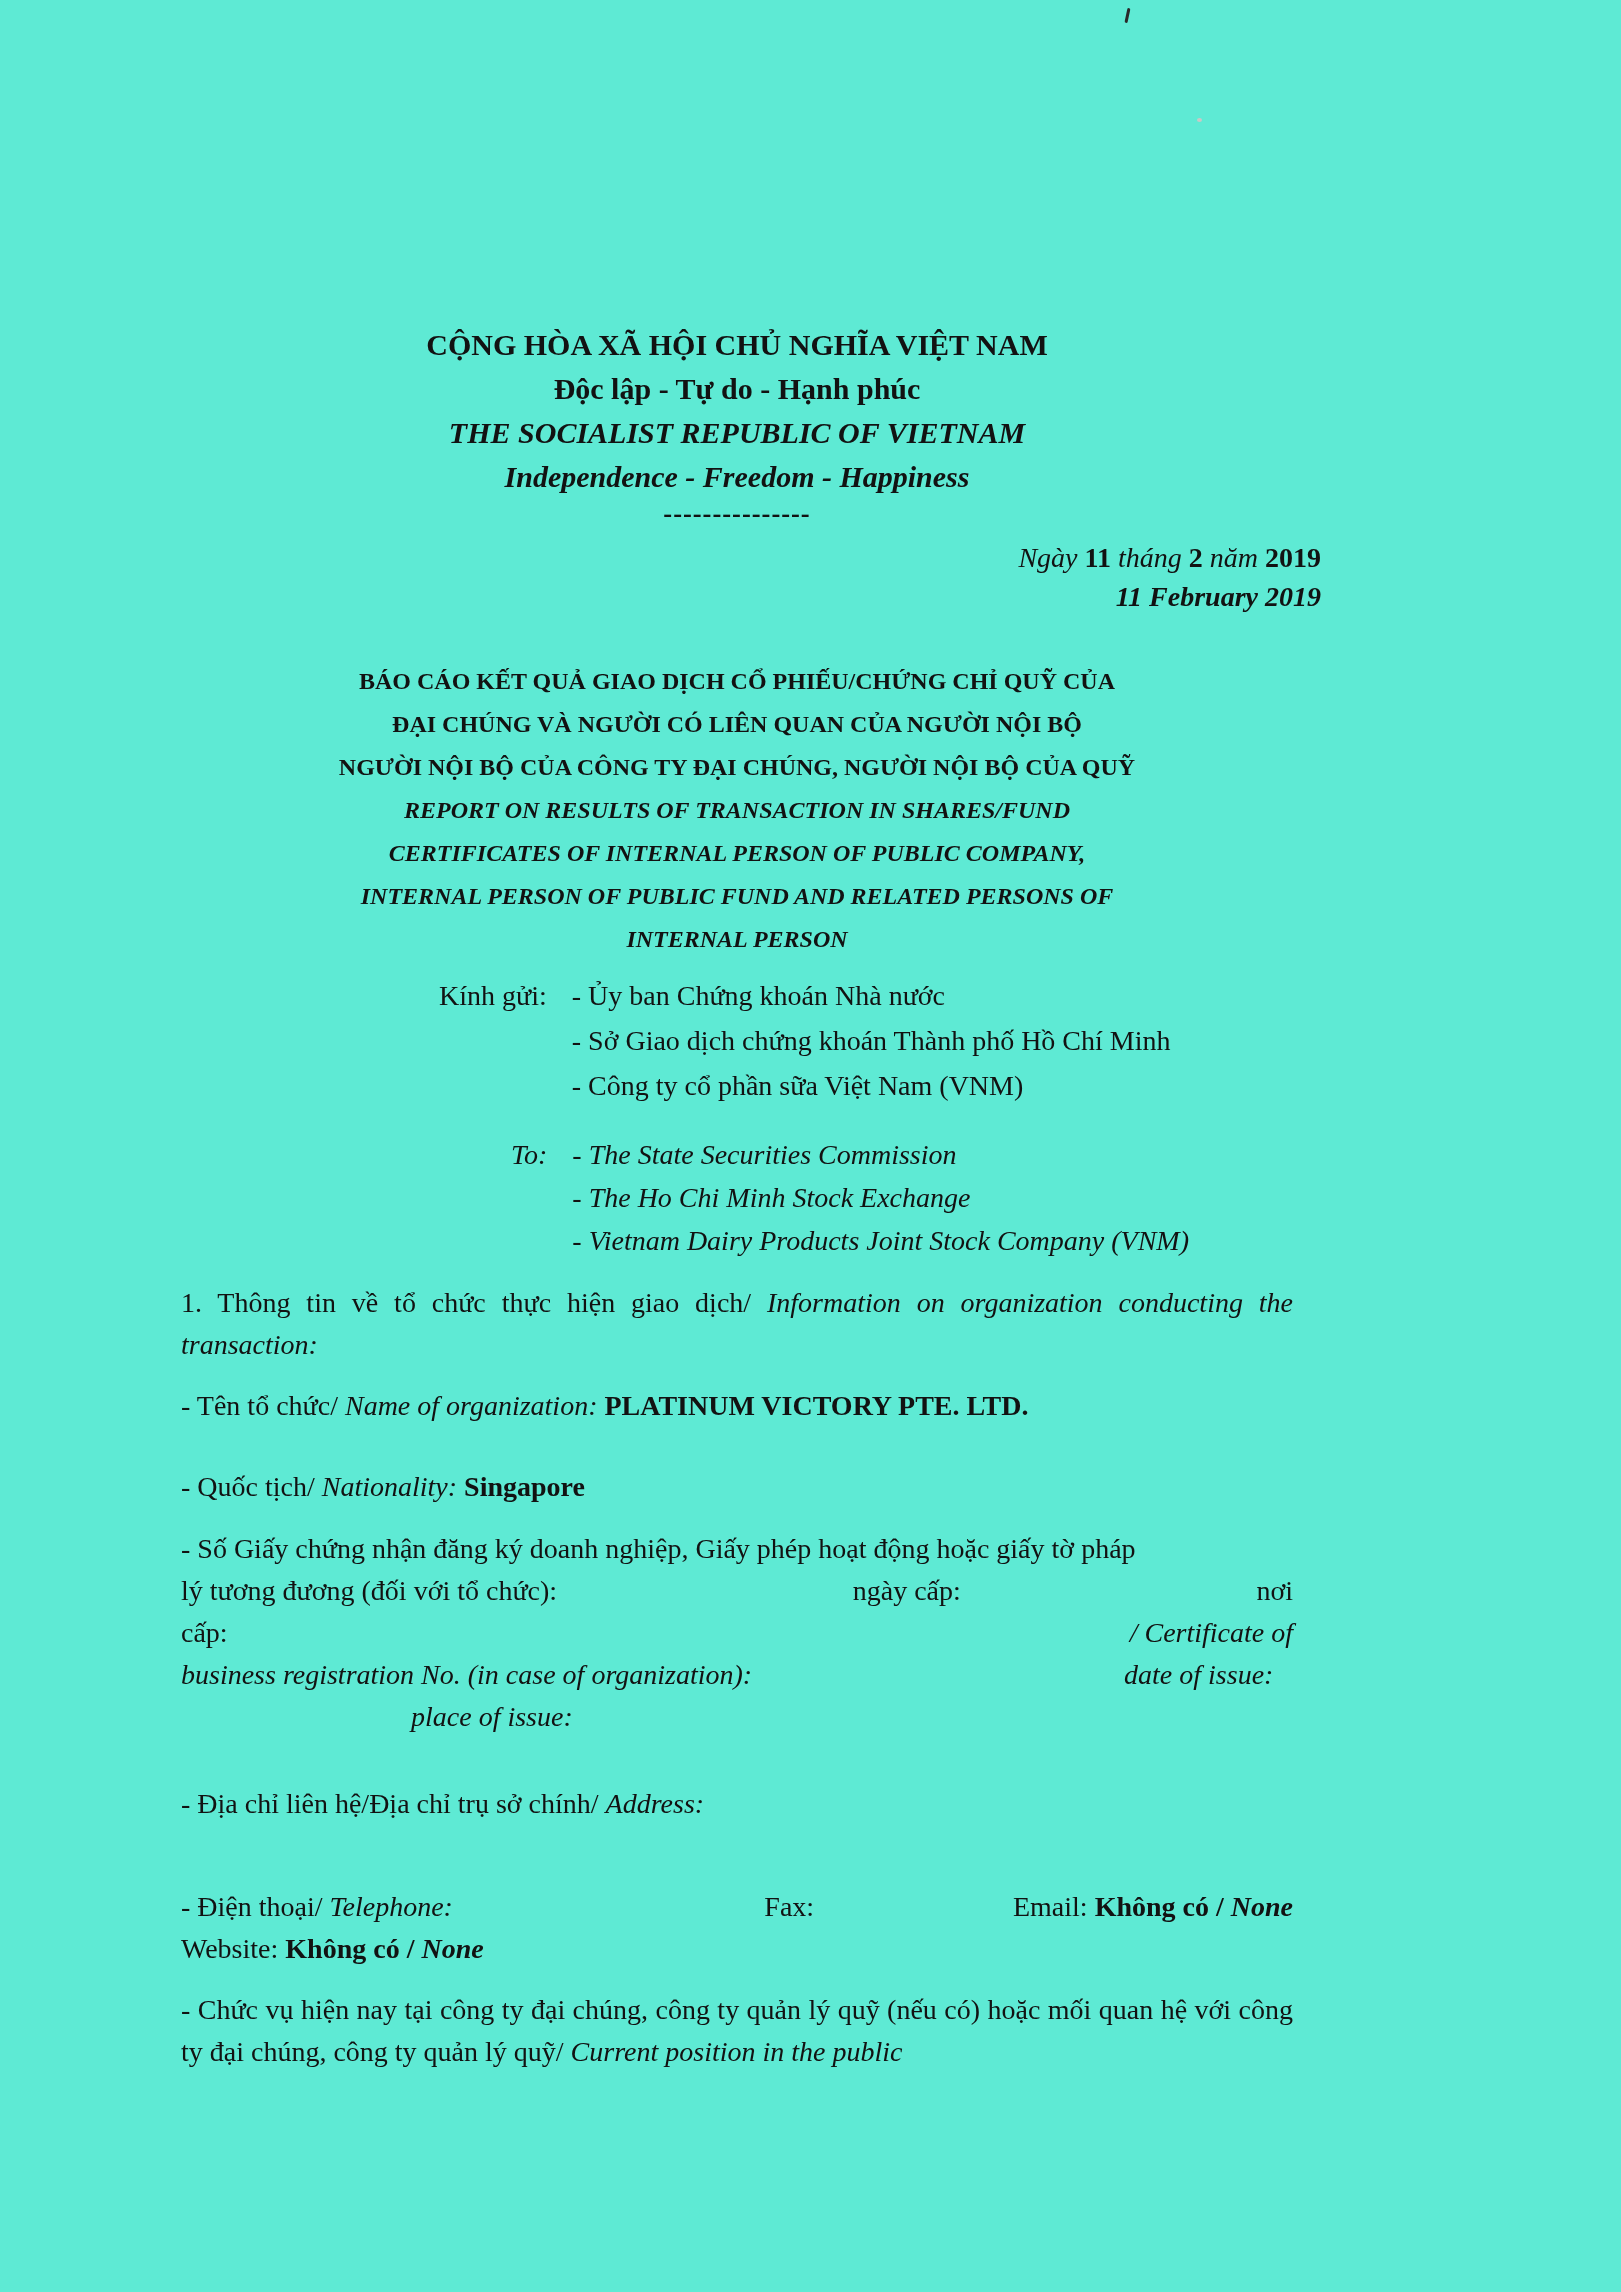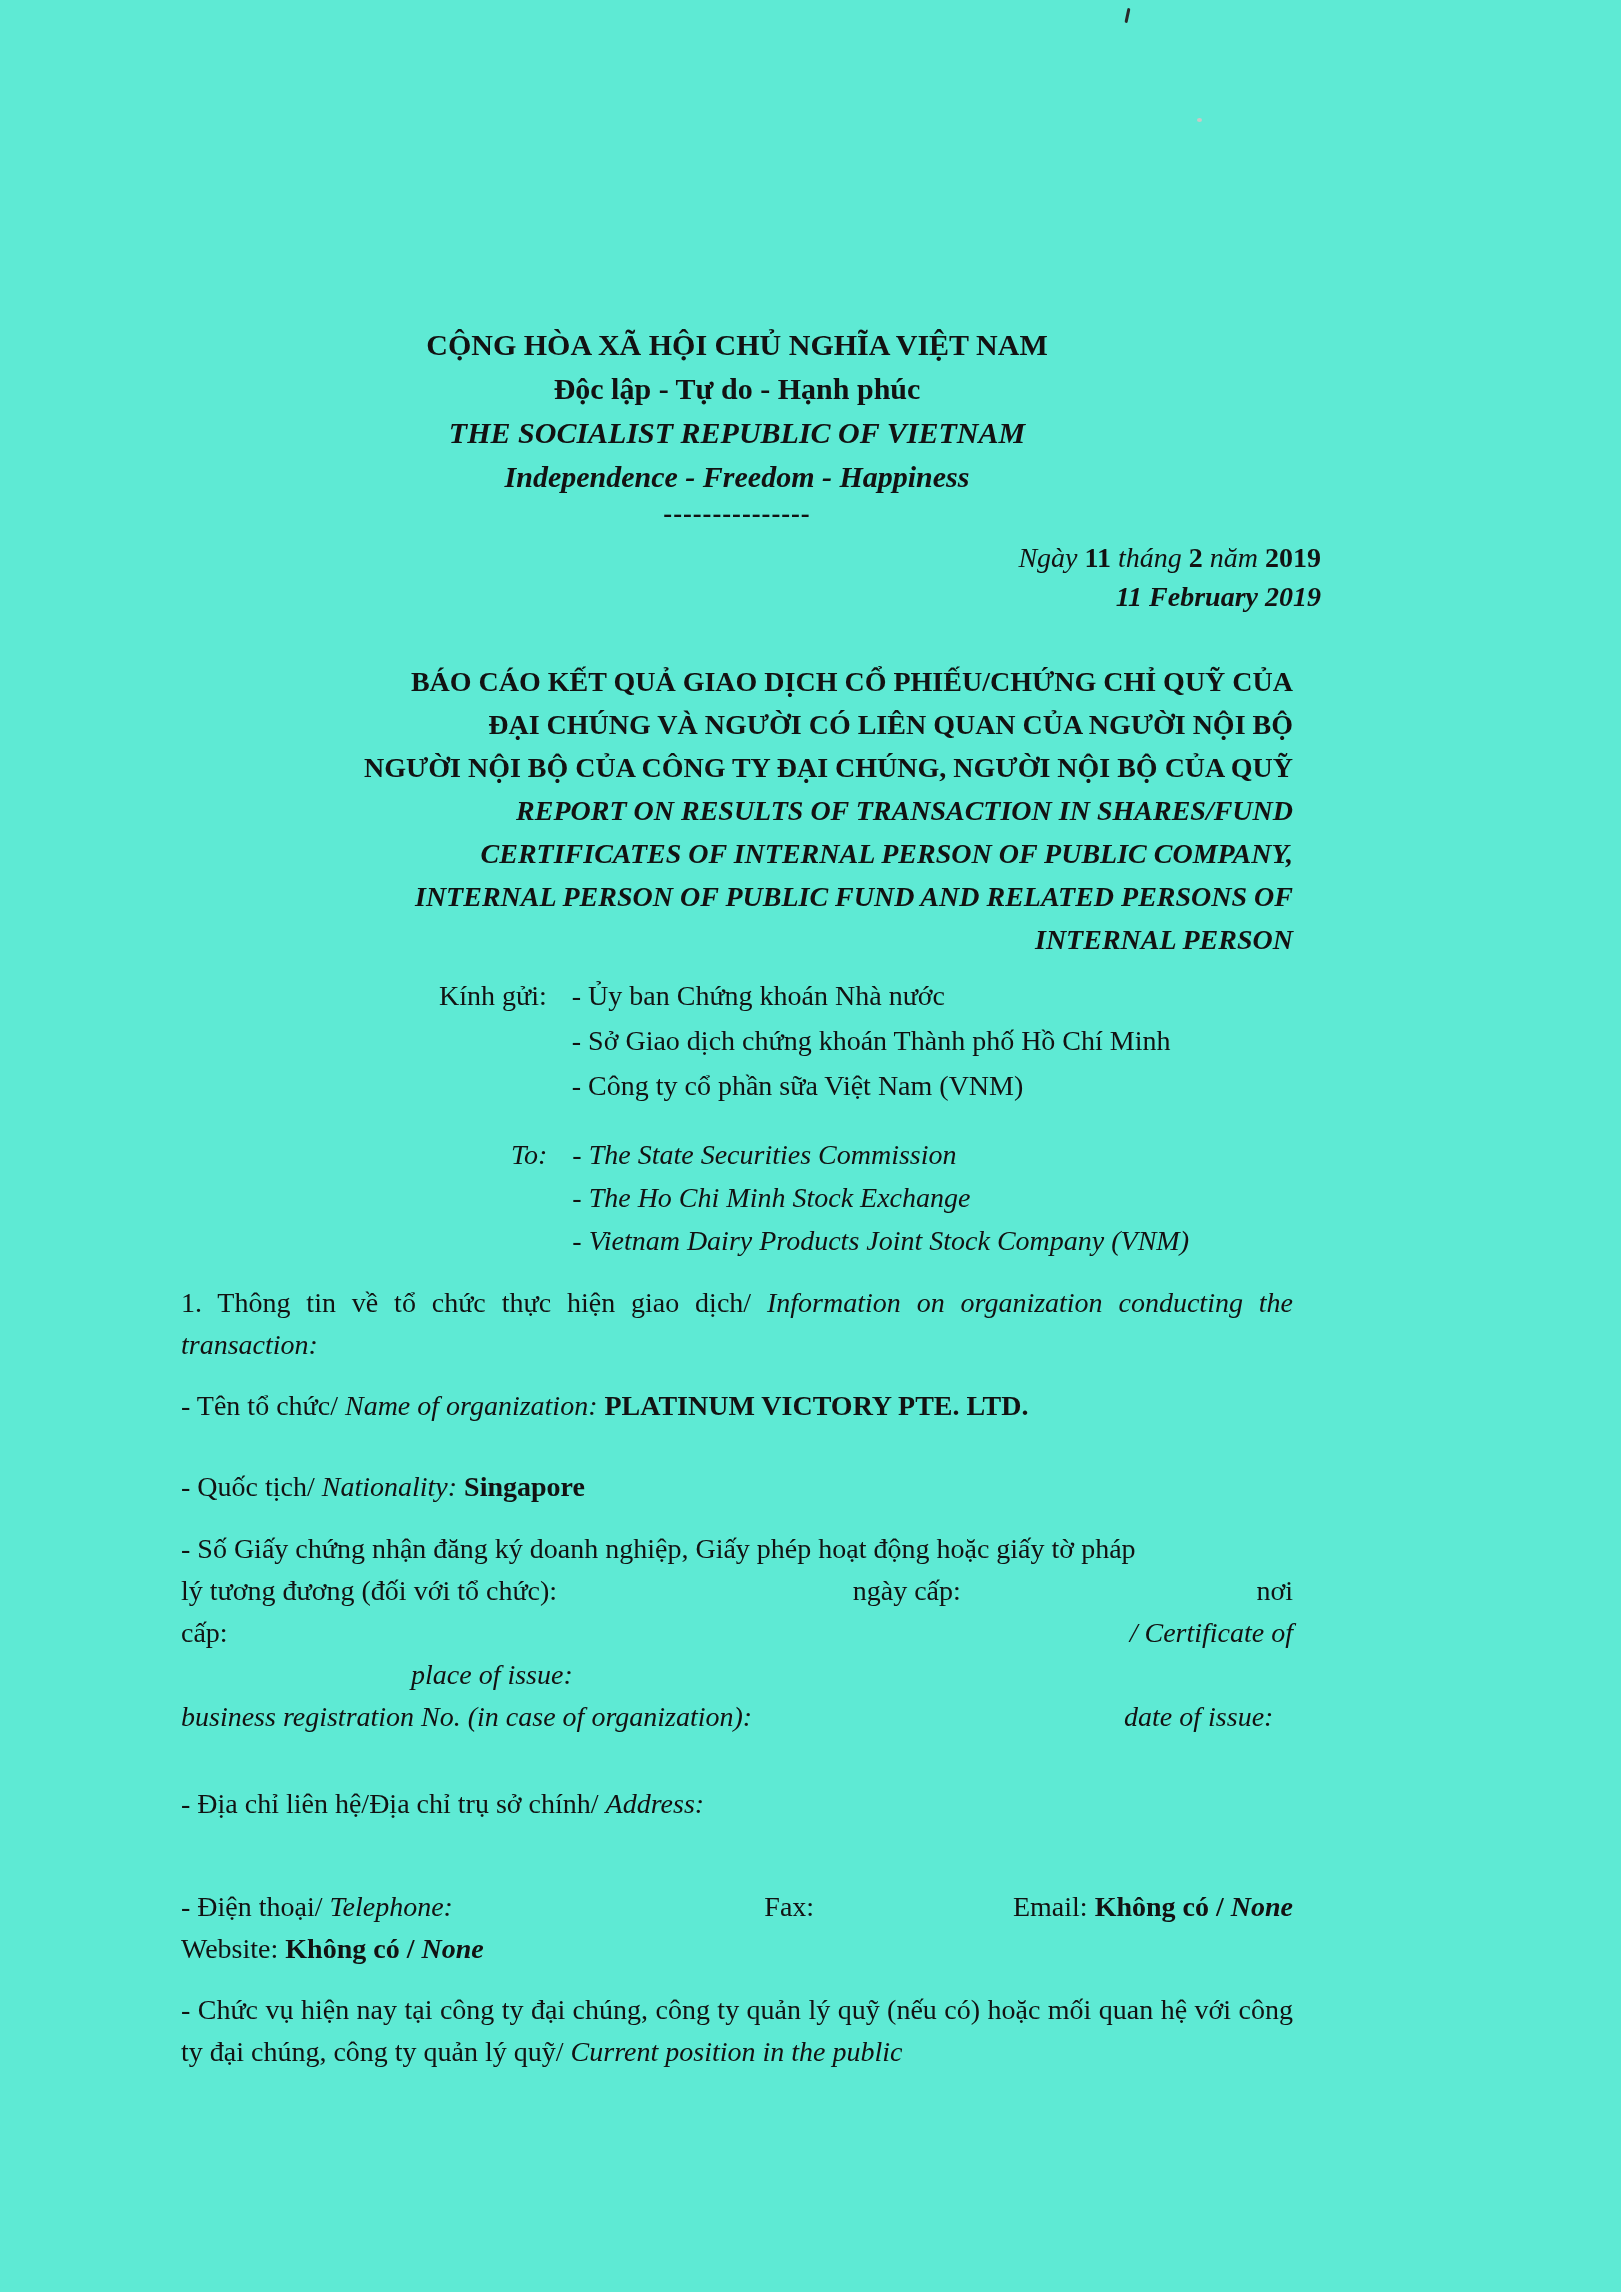--- a/index.html
+++ b/index.html
@@ -31,21 +31,21 @@
   .bi{font-weight:bold;font-style:italic;}
 
   
   .nat-header{text-align:center;font-size:30px;line-height:44px;}
   .nat-header .sep{font-weight:bold;letter-spacing:1px;line-height:29px;font-size:26.5px;}
 
   
   .date-block{width:1140px;text-align:right;line-height:39px;margin-top:9.8px;}
 
   
-  .report-title{margin-top:44px;text-align:right;font-weight:bold;font-size:28px;line-height:43px;}
+  .report-title{margin-top:44px;text-align:center;font-weight:bold;font-size:24px;line-height:43px;}
 
   
   .addr-block{display:flex;gap:25px;margin-top:11.8px;line-height:45px;}
   .addr-block .addr-label{min-width:89px;white-space:nowrap;}
   .addr-items{display:flex;flex-direction:column;}
   .addr-block.to{margin-left:330px;margin-top:25.5px;line-height:43px;}
   .addr-block.to .addr-label{min-width:33px;}
   .addr-block.vi{margin-left:258px;}
 
   
@@ -123,25 +123,25 @@
       <div>- Số Giấy chứng nhận đăng ký doanh nghiệp, Giấy phép hoạt động hoặc giấy tờ pháp</div>
       <div class="reg-line">
         <span>lý tương đương (đối với tổ chức):</span>
         <span>ngày cấp:</span>
         <span>nơi</span>
       </div>
       <div class="reg-line">
         <span>cấp:</span>
         <span class="i">/ Certificate of</span>
       </div>
-      <div class="reg-line l5 i"><span>place of issue:</span></div>
       <div class="reg-line l4 i">
         <span>business registration No. (in case of organization):</span>
         <span>date of issue:</span>
       </div>
+      <div class="reg-line l5 i"><span>place of issue:</span></div>
     </div>
 
     <p class="para p-gap3"><span>- Địa chỉ liên hệ/Địa chỉ trụ sở chính/</span> <span class="i">Address:</span></p>
 
     <div class="para p-gap4">
       <div class="contact-row">
         <span class="contact-col1"><span>- Điện thoại/</span> <span class="i">Telephone:</span></span>
         <span class="contact-col2">Fax:</span>
         <span><span>Email:</span> <span class="b">Không có /</span> <span class="bi">None</span></span>
       </div>

